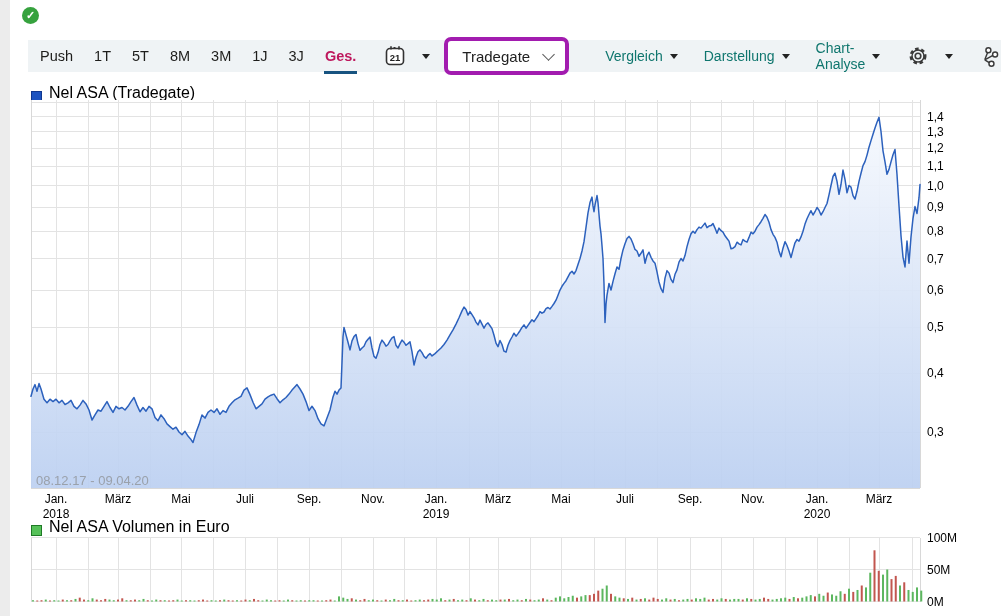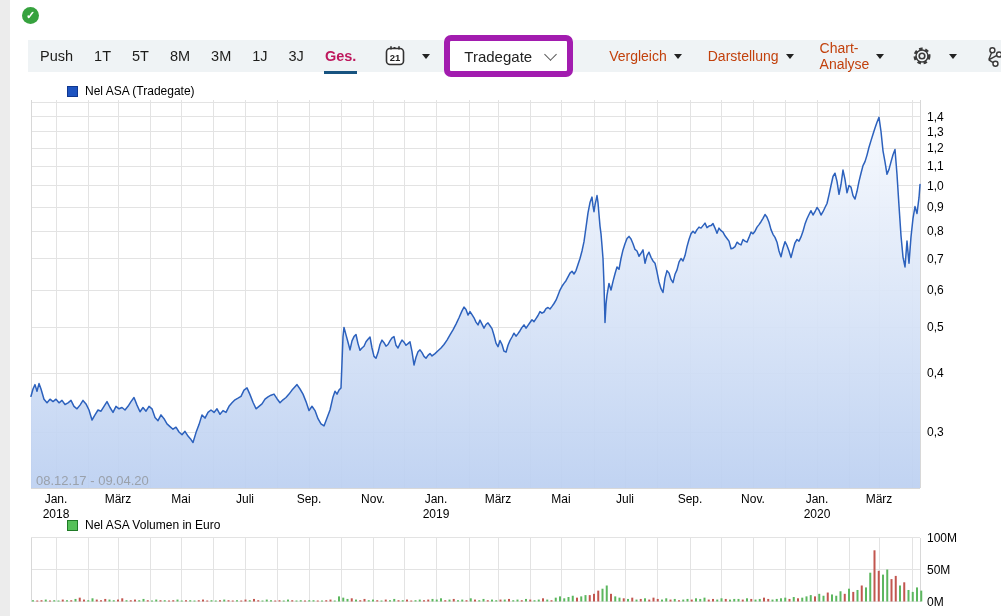--- a/index.html
+++ b/index.html
@@ -14,30 +14,30 @@
   
   .toolbar{position:absolute;left:28px;right:0;top:40px;height:32px;background:#eff3f5;
       display:flex;align-items:center;padding-left:12px;box-sizing:border-box;}
   .tb-period{font-size:14.5px;color:#1d1d1b;margin-right:21px;cursor:pointer;position:relative;}
   .tb-period.active{color:#be185d;font-weight:bold;}
   .tb-period.active::after{content:"";position:absolute;left:-1px;right:-1px;bottom:-10px;height:3px;background:#175380;}
   .icon-btn{display:flex;align-items:center;gap:15px;cursor:pointer;}
   .caret{width:0;height:0;border-left:4px solid transparent;border-right:4px solid transparent;
       border-top:5px solid #222;}
   .cal-btn{margin-left:6px;margin-right:14px;}
-  .select-pill{height:30px;background:#fff;border:6px solid #a21caf;border-radius:7px;
+  .select-pill{height:30px;background:#fff;border:4px solid #a21caf;border-radius:7px;
       display:flex;align-items:center;gap:14px;padding:0 12px 0 14px;font-size:15px;color:#222;
       margin-right:36px;cursor:pointer;}
   .chev{width:8px;height:8px;border-right:1.7px solid #555;border-bottom:1.7px solid #555;
       transform:rotate(45deg);margin-top:-4px;}
-  .tb-menu{display:flex;align-items:center;gap:7px;font-size:14px;color:#c2410c;margin-right:26px;cursor:pointer;}
+  .tb-menu{display:flex;align-items:center;gap:7px;font-size:14px;color:#0f766e;margin-right:26px;cursor:pointer;}
   .tb-icons{margin-left:auto;display:flex;align-items:center;gap:26px;padding-right:16px;}
   .tb-icons svg{display:block;}
   
-  .legend{position:absolute;display:flex;align-items:center;font-size:12px;color:#000;margin-left:36px;}
+  .legend{position:absolute;display:flex;align-items:flex-end;font-size:16px;color:#000;}
   .legend .sq{width:9px;height:9px;margin-right:7px;display:inline-block;}
   #legend-price{left:31px;top:84px;}
   #legend-volume{left:31px;top:518px;}
   svg text{font-family:"Liberation Sans",sans-serif;}
 </style>
 </head>
 <body>
 
 <div class="canvas">
   <div class="left-strip"></div>

